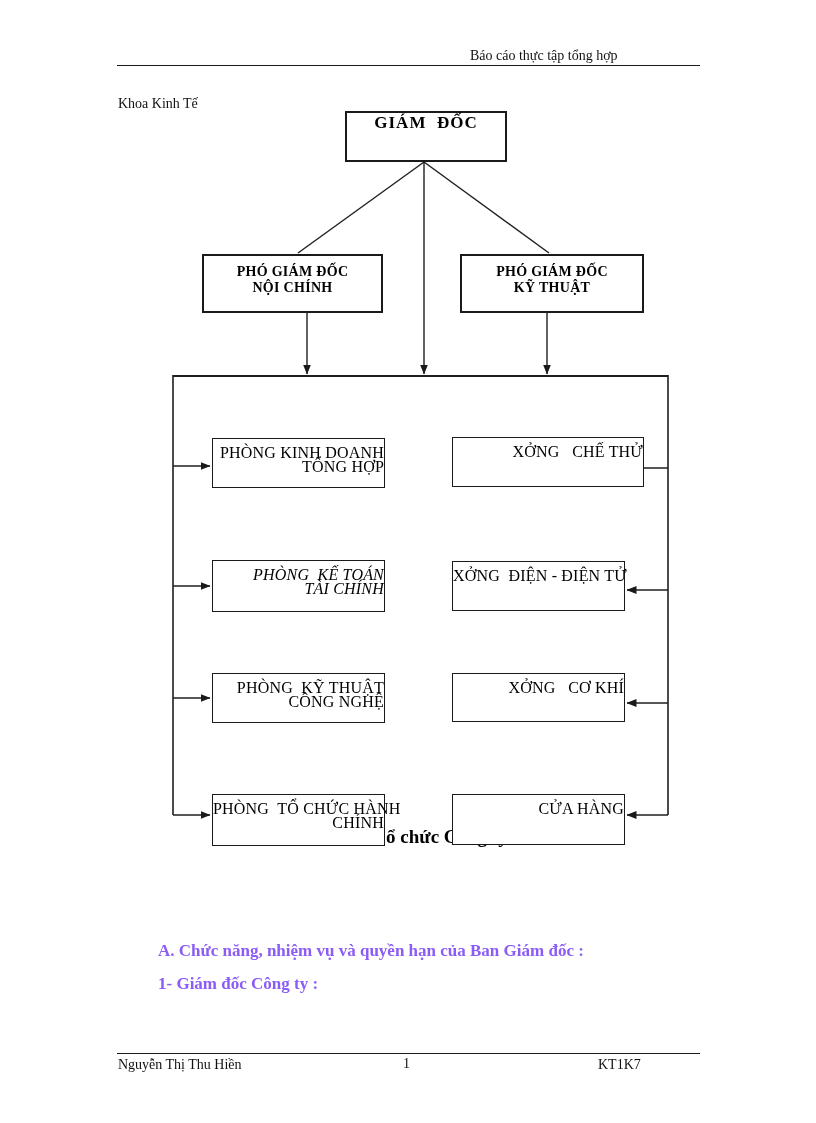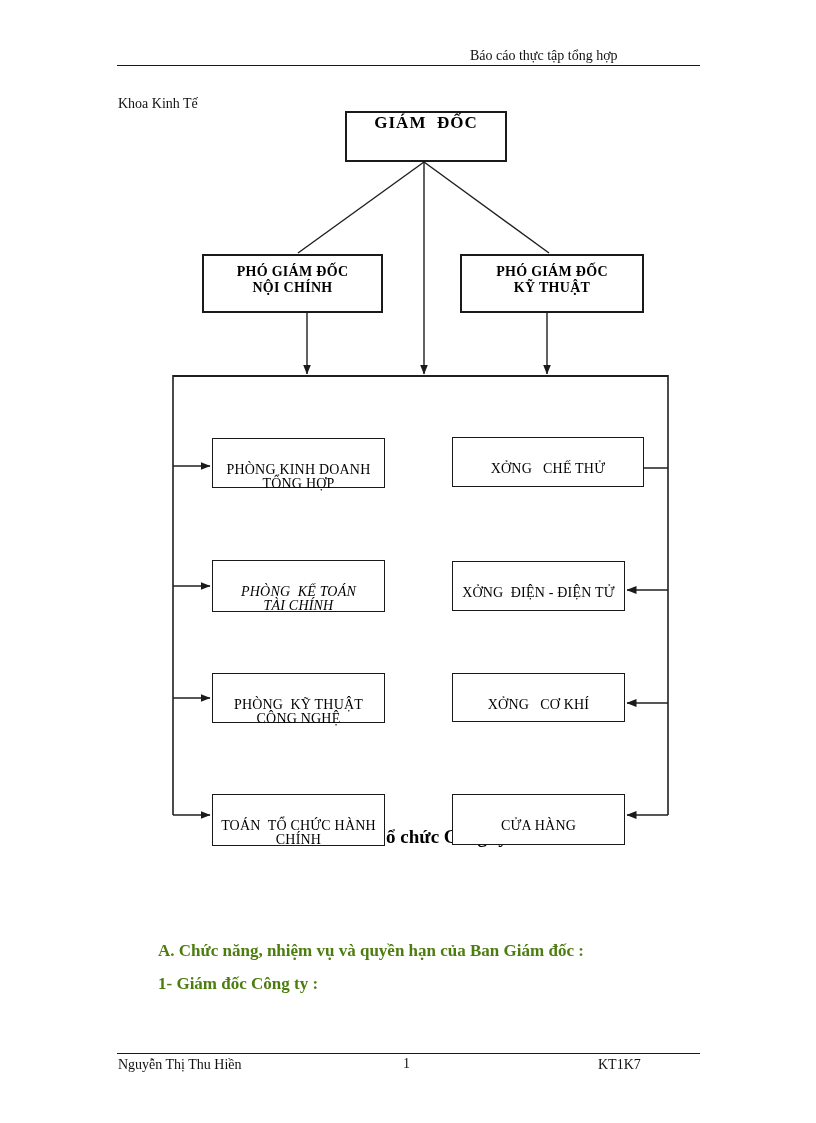--- a/index.html
+++ b/index.html
@@ -14,25 +14,25 @@
   .connectors line, .connectors path.ln{stroke:#1f1f1f;fill:none;}
   
   .node{
     position:absolute;z-index:2;background:#ffffff;border:2px solid #1a1a1a;
     text-align:center;box-sizing:border-box;
   }
   .node .lbl{white-space:pre;}
   .director{font-weight:bold;font-size:17px;letter-spacing:1px;
     display:flex;align-items:flex-start;justify-content:center;}
   .deputy{font-weight:bold;font-size:14px;line-height:16px;padding-top:8px;letter-spacing:.3px;}
-  .dept{font-size:14px;line-height:14px;padding-top:24px;letter-spacing:.2px;border-width:1.5px;}
+  .dept{font-size:16px;line-height:14px;padding-top:7px;letter-spacing:.2px;border-width:1.5px;text-align:right;}
   .caption{
     position:absolute;z-index:1;font-weight:bold;font-size:19px;white-space:pre;color:#000;
   }
-  .heading{position:absolute;font-weight:bold;font-size:17px;white-space:pre;color:#4d7c0f;}
+  .heading{position:absolute;font-weight:bold;font-size:17px;white-space:pre;color:#8b5cf6;}
 </style>
 </head>
 <body>
 
 <div class="page">
 
   <span class="hf-text" style="left:118px;top:48px;margin-top:48px;">Khoa Kinh Tế</span>
   <span class="hf-text" style="left:470px;top:48px;">Báo cáo thực tập tổng hợp</span>
   <div class="rule" style="left:117px;top:65px;width:583px;"></div>
 
@@ -91,21 +91,21 @@
   </div>
   <div class="node dept" style="left:212px;top:560px;width:173px;height:52px;font-style:italic;">
     <div class="lbl">PHÒNG  KẾ TOÁN</div>
     <div class="lbl">TÀI CHÍNH</div>
   </div>
   <div class="node dept" style="left:212px;top:673px;width:173px;height:50px;">
     <div class="lbl">PHÒNG  KỸ THUẬT</div>
     <div class="lbl">CÔNG NGHỆ</div>
   </div>
   <div class="node dept" style="left:212px;top:794px;width:173px;height:52px;">
-    <div class="lbl">TOÁN  TỔ CHỨC HÀNH</div>
+    <div class="lbl">PHÒNG  TỔ CHỨC HÀNH</div>
     <div class="lbl">CHÍNH</div>
   </div>
 
   <div class="node dept" style="left:452px;top:437px;width:192px;height:50px;">
     <div class="lbl">XỞNG   CHẾ THỬ</div>
   </div>
   <div class="node dept" style="left:452px;top:561px;width:173px;height:50px;">
     <div class="lbl">XỞNG  ĐIỆN - ĐIỆN TỬ</div>
   </div>
   <div class="node dept" style="left:452px;top:673px;width:173px;height:49px;">

